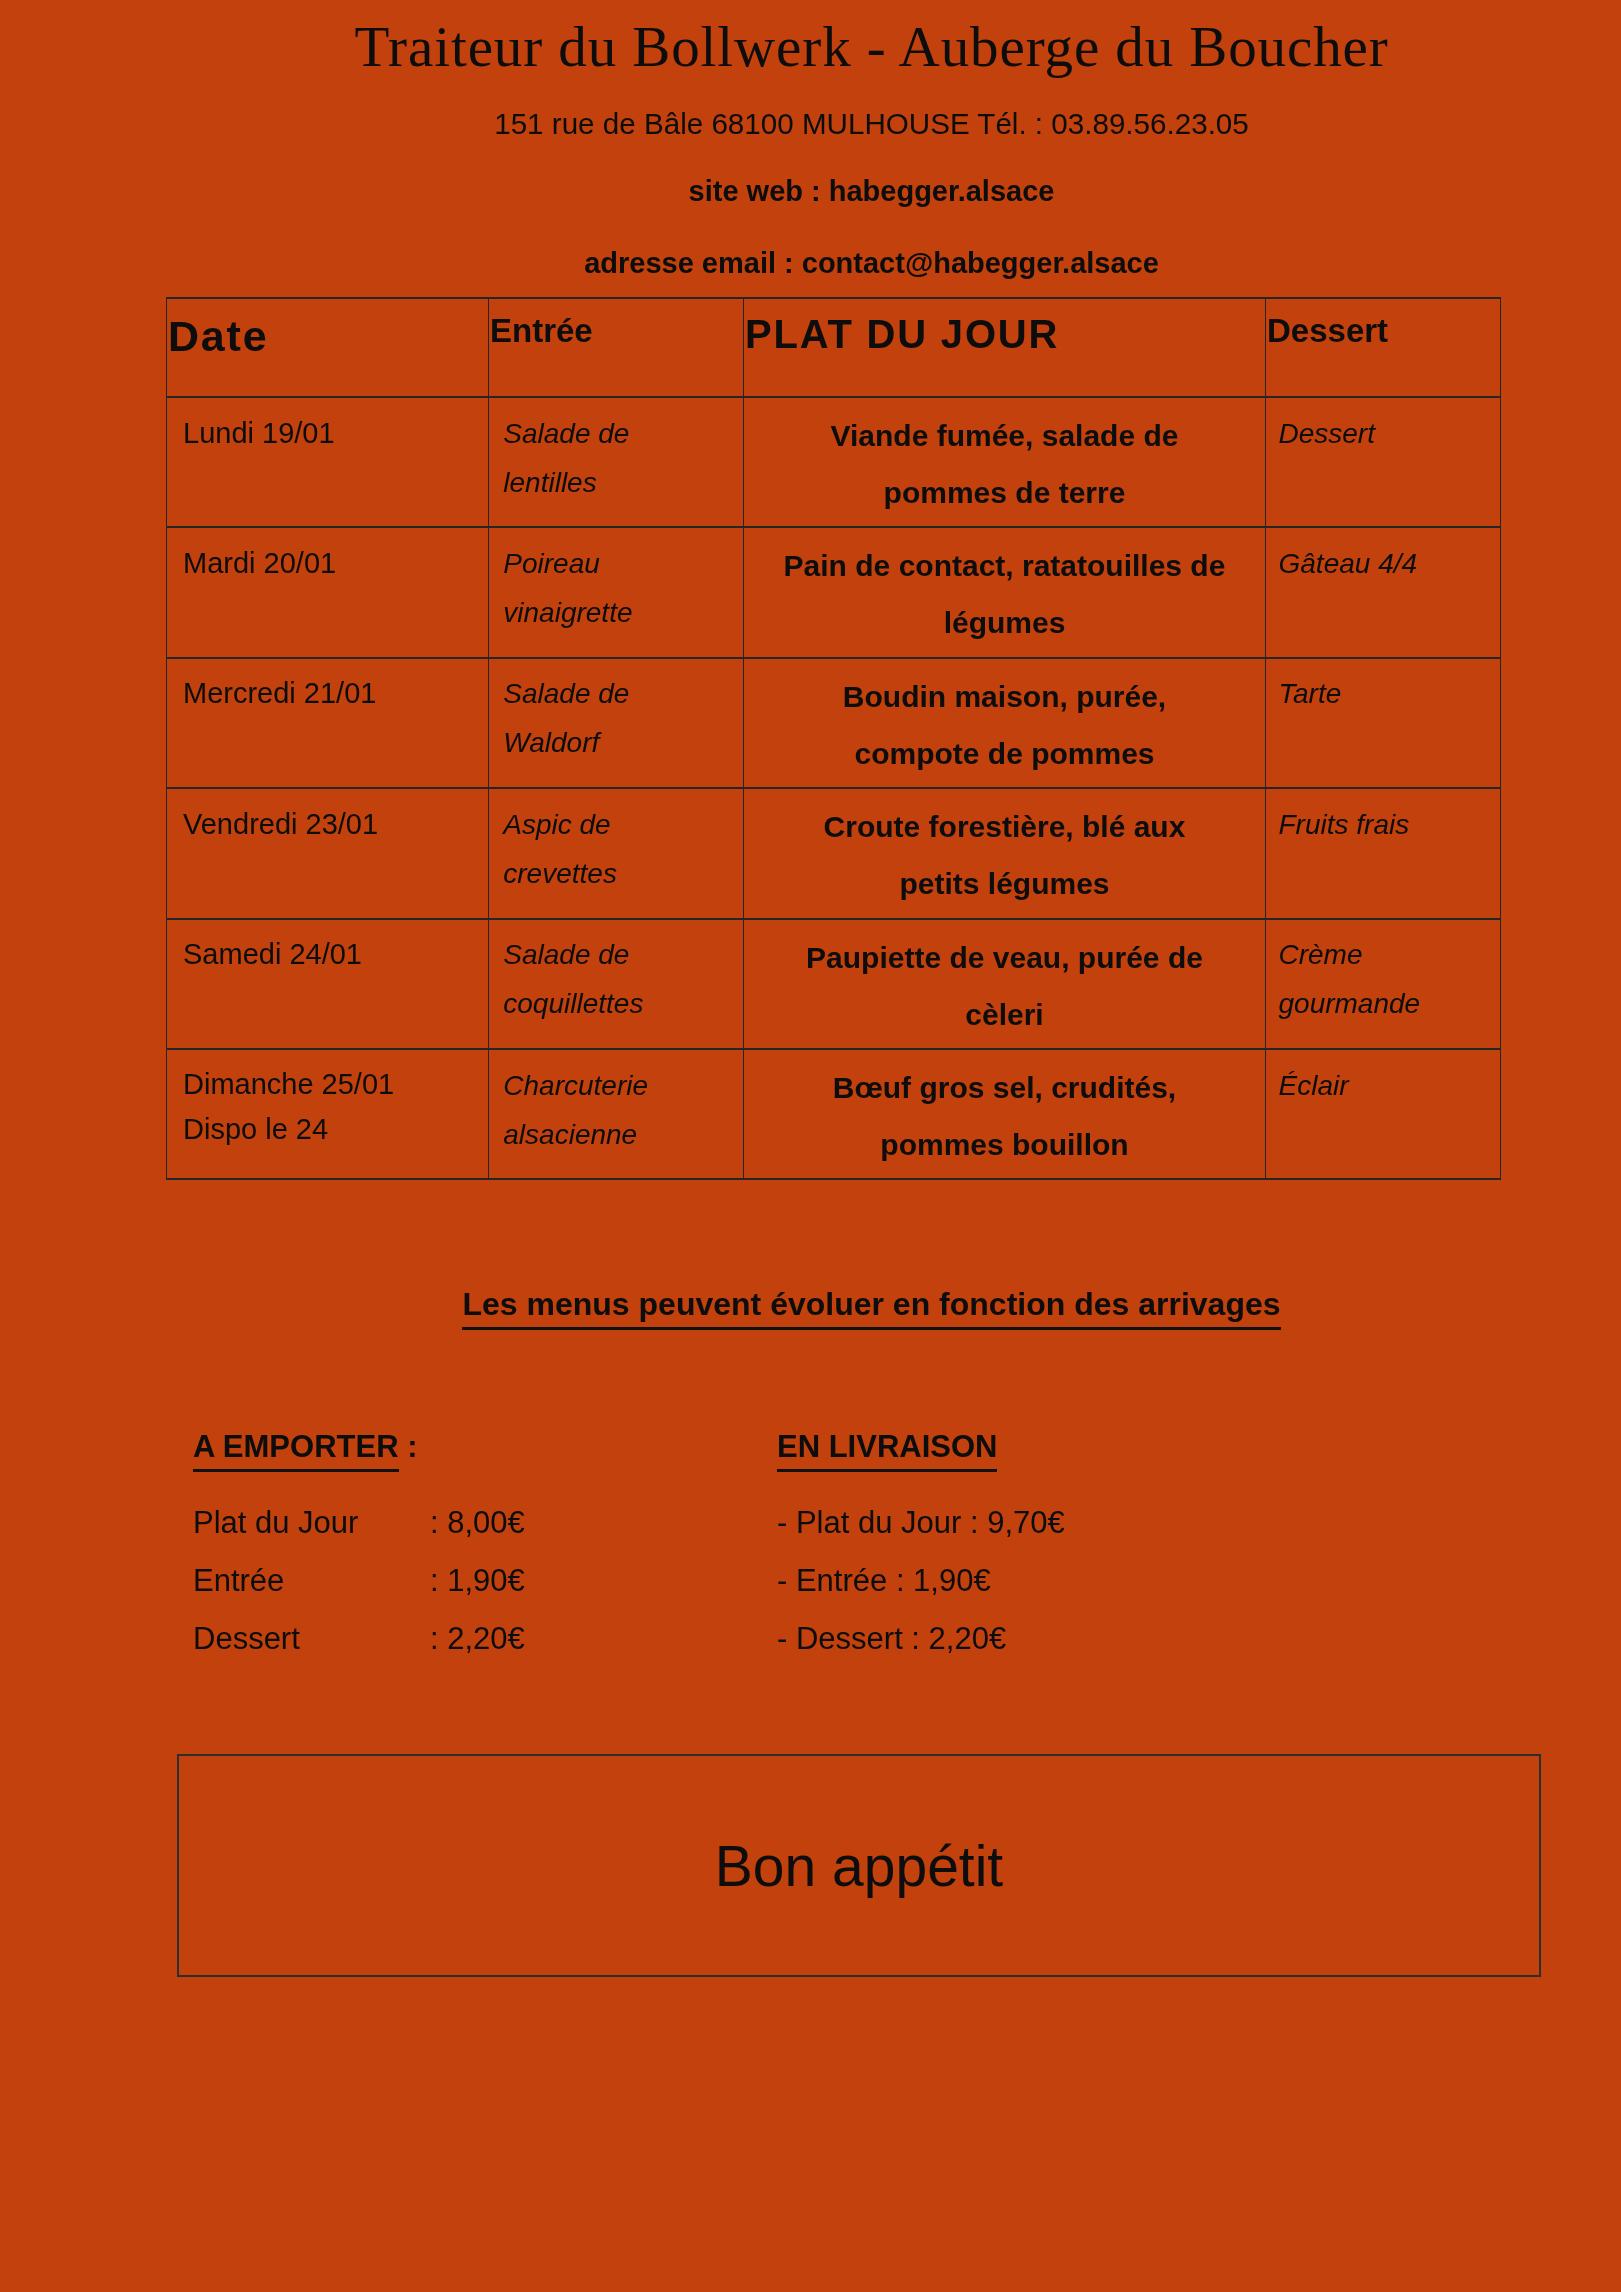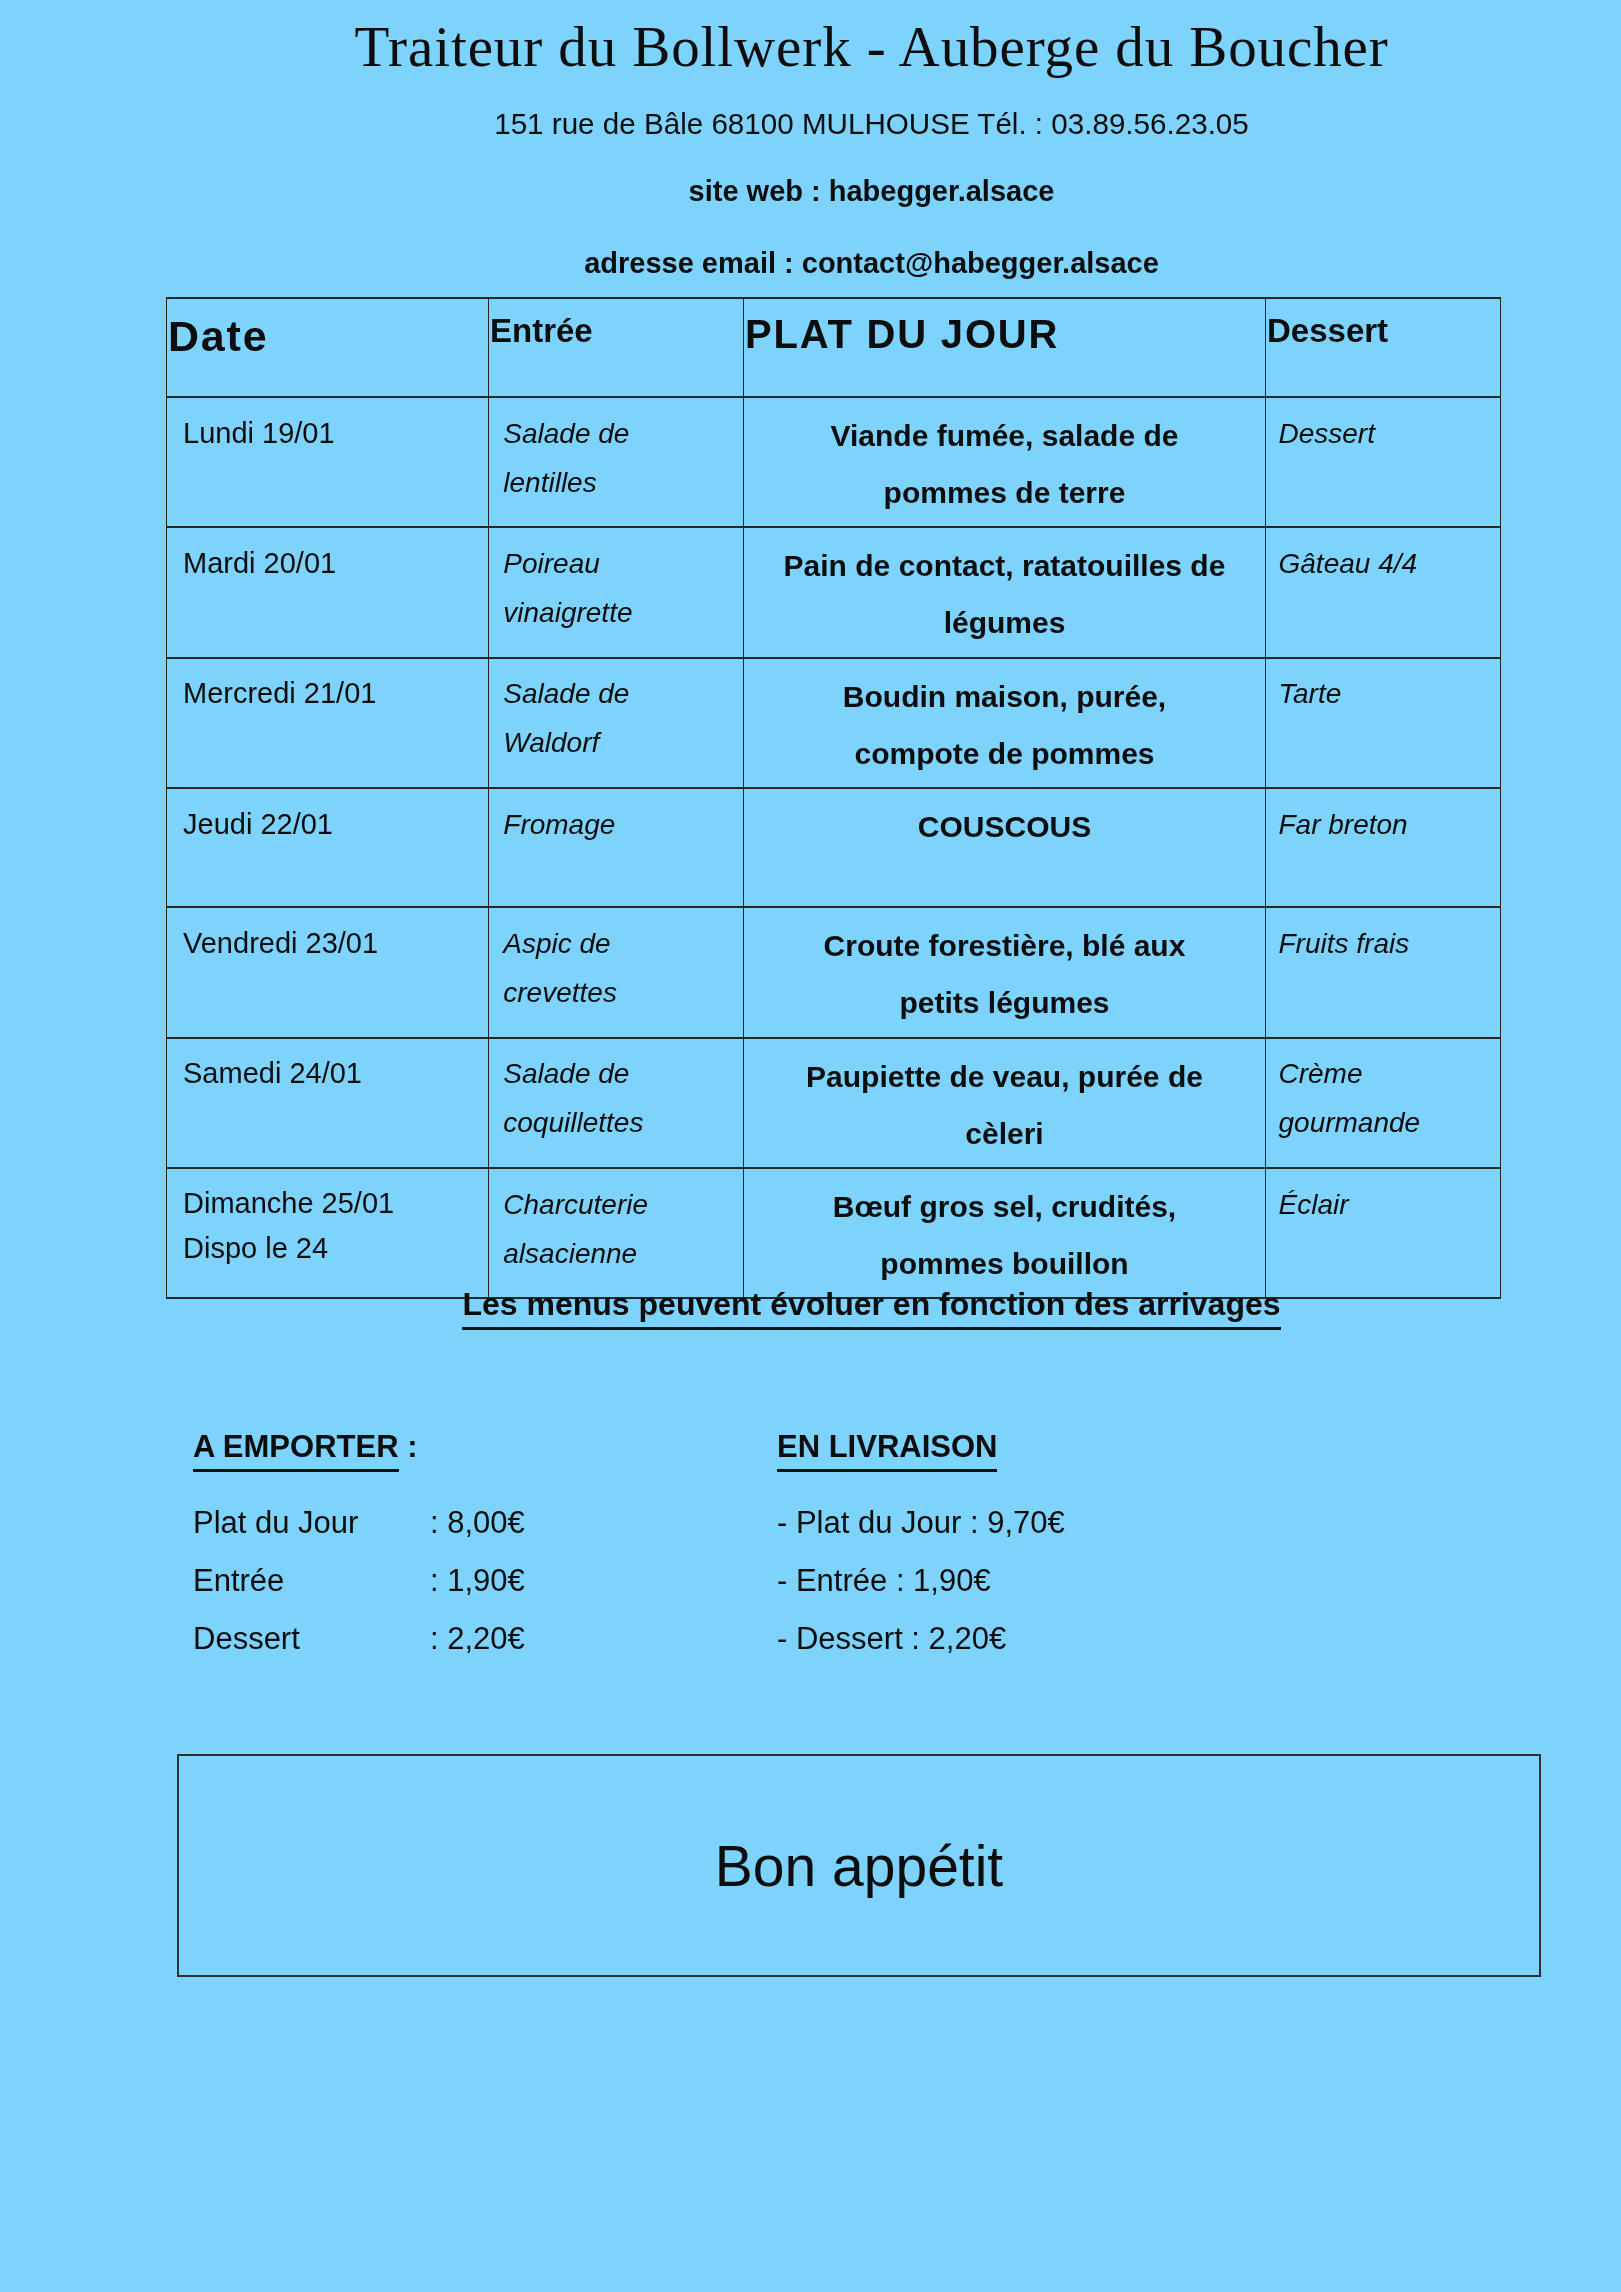--- a/index.html
+++ b/index.html
@@ -1,21 +1,21 @@
 <!DOCTYPE html>
 <html style="font-size:14.3px"><head>
 <meta charset="utf-8">
 <style>
   * { box-sizing: border-box; }
   html, body { margin: 0; padding: 0; background: #ffffff; }
   .page {
     position: relative;
     width: 1622px;
     height: 2293px;
-    background: #7dd3fc;
+    background: #c2410c;
     color: #0d0d0d;
     font-family: "Liberation Sans", sans-serif;
     overflow: hidden;
   }
 
   
   .header-wrap {
     position: absolute;
     top: 0; left: 121px; right: 0;
     text-align: center;
@@ -194,26 +194,20 @@
       </tr>
       <tr>
         <td class="date-cell">Mercredi 21/01</td>
         <td class="entree-cell">Salade de
 Waldorf</td>
         <td class="plat-cell">Boudin maison, purée,
 compote de pommes</td>
         <td class="dessert-cell">Tarte</td>
       </tr>
       <tr>
-        <td class="date-cell">Jeudi 22/01</td>
-        <td class="entree-cell">Fromage</td>
-        <td class="plat-cell">COUSCOUS</td>
-        <td class="dessert-cell">Far breton</td>
-      </tr>
-      <tr>
         <td class="date-cell">Vendredi 23/01</td>
         <td class="entree-cell">Aspic de
 crevettes</td>
         <td class="plat-cell">Croute forestière, blé aux
 petits légumes</td>
         <td class="dessert-cell">Fruits frais</td>
       </tr>
       <tr>
         <td class="date-cell">Samedi 24/01</td>
         <td class="entree-cell">Salade de

